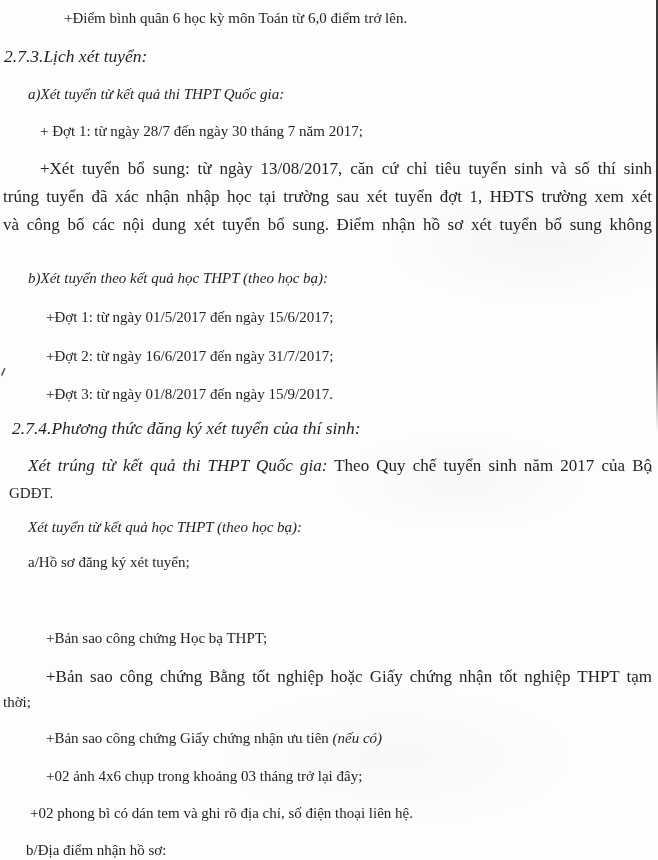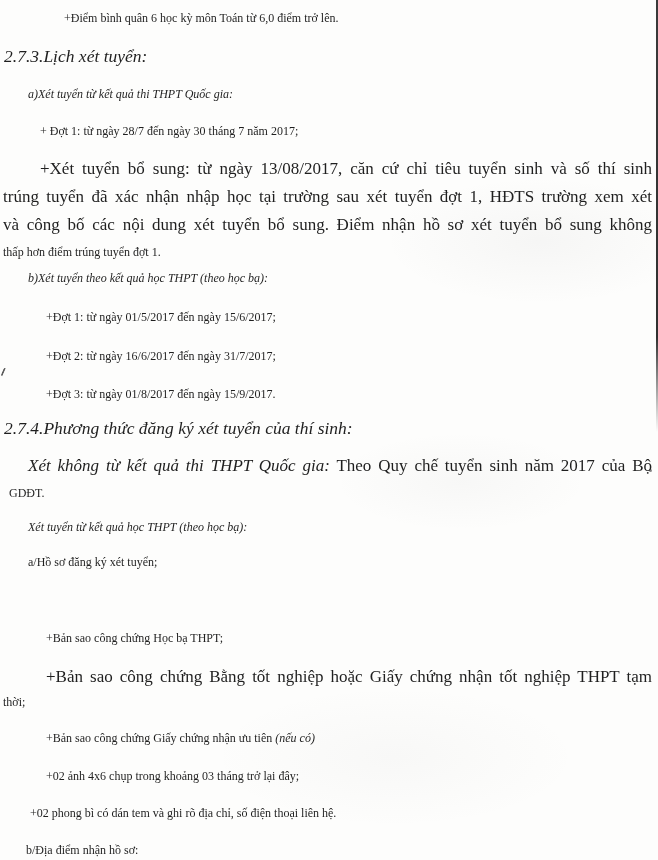--- a/index.html
+++ b/index.html
@@ -11,21 +11,21 @@
     font-family: "Liberation Serif", "DejaVu Serif", serif;
     color: #1f1f1f;
     background:
       radial-gradient(ellipse 220px 90px at 82% 28%, rgba(110,110,110,0.05), transparent 70%),
       radial-gradient(ellipse 180px 70px at 70% 56%, rgba(110,110,110,0.04), transparent 70%),
       radial-gradient(ellipse 260px 100px at 60% 88%, rgba(110,110,110,0.035), transparent 70%),
       #fdfdfc;
   }
   .t {
     position: absolute;
-    font-size: 12px;
+    font-size: 15px;
     line-height: 21px;
     white-space: nowrap;
   }
   .just {
     position: absolute;
     font-size: 17px;
     line-height: 21px;
     text-align: justify;
     text-align-last: justify;
   }
@@ -66,32 +66,31 @@
 
   <div class="t hd" style="left:4px; top:46px;">2.7.3.Lịch xét tuyển:</div>
 
   <div class="t it" style="left:28px; top:84px;">a)Xét tuyển từ kết quả thi THPT Quốc gia:</div>
 
   <div class="t" style="left:40px; top:121px;">+ Đợt 1: từ ngày 28/7 đến ngày 30 tháng 7 năm 2017;</div>
 
   <div class="just" style="left:40px; top:158px; width:612px;">+Xét tuyển bổ sung: từ ngày 13/08/2017, căn cứ chỉ tiêu tuyển sinh và số thí sinh</div>
   <div class="just" style="left:3px; top:186px; width:649px;">trúng tuyển đã xác nhận nhập học tại trường sau xét tuyển đợt 1, HĐTS trường xem xét</div>
   <div class="just" style="left:3px; top:214px; width:649px;">và công bố các nội dung xét tuyển bổ sung. Điểm nhận hồ sơ xét tuyển bổ sung không</div>
-  <div class="t" style="left:3px; top:242px;">thấp hơn điểm trúng tuyển đợt 1.</div>
 
   <div class="t it" style="left:28px; top:268px;">b)Xét tuyển theo kết quả học THPT (theo học bạ):</div>
 
   <div class="t" style="left:46px; top:307px;">+Đợt 1: từ ngày 01/5/2017 đến ngày 15/6/2017;</div>
   <div class="t" style="left:46px; top:346px;">+Đợt 2: từ ngày 16/6/2017 đến ngày 31/7/2017;</div>
   <div class="t" style="left:46px; top:384px;">+Đợt 3: từ ngày 01/8/2017 đến ngày 15/9/2017.</div>
 
-  <div class="t hd" style="left:4px; top:418px;">2.7.4.Phương thức đăng ký xét tuyển của thí sinh:</div>
+  <div class="t hd" style="left:12px; top:418px;">2.7.4.Phương thức đăng ký xét tuyển của thí sinh:</div>
 
   <div class="just" style="left:28px; top:455px; width:624px;">
-    <span class="it">Xét không từ kết quả thi THPT Quốc gia:</span><span> Theo Quy chế tuyển sinh năm 2017 của Bộ</span>
+    <span class="it">Xét trúng từ kết quả thi THPT Quốc gia:</span><span> Theo Quy chế tuyển sinh năm 2017 của Bộ</span>
   </div>
   <div class="t" style="left:9px; top:483px;text-align:center;">GDĐT.</div>
 
   <div class="t it" style="left:28px; top:517px;">Xét tuyển từ kết quả học THPT (theo học bạ):</div>
 
   <div class="t" style="left:28px; top:552px;">a/Hồ sơ đăng ký xét tuyển;</div>
 
 
   <div class="t" style="left:46px; top:628px;">+Bản sao công chứng Học bạ THPT;</div>
 

